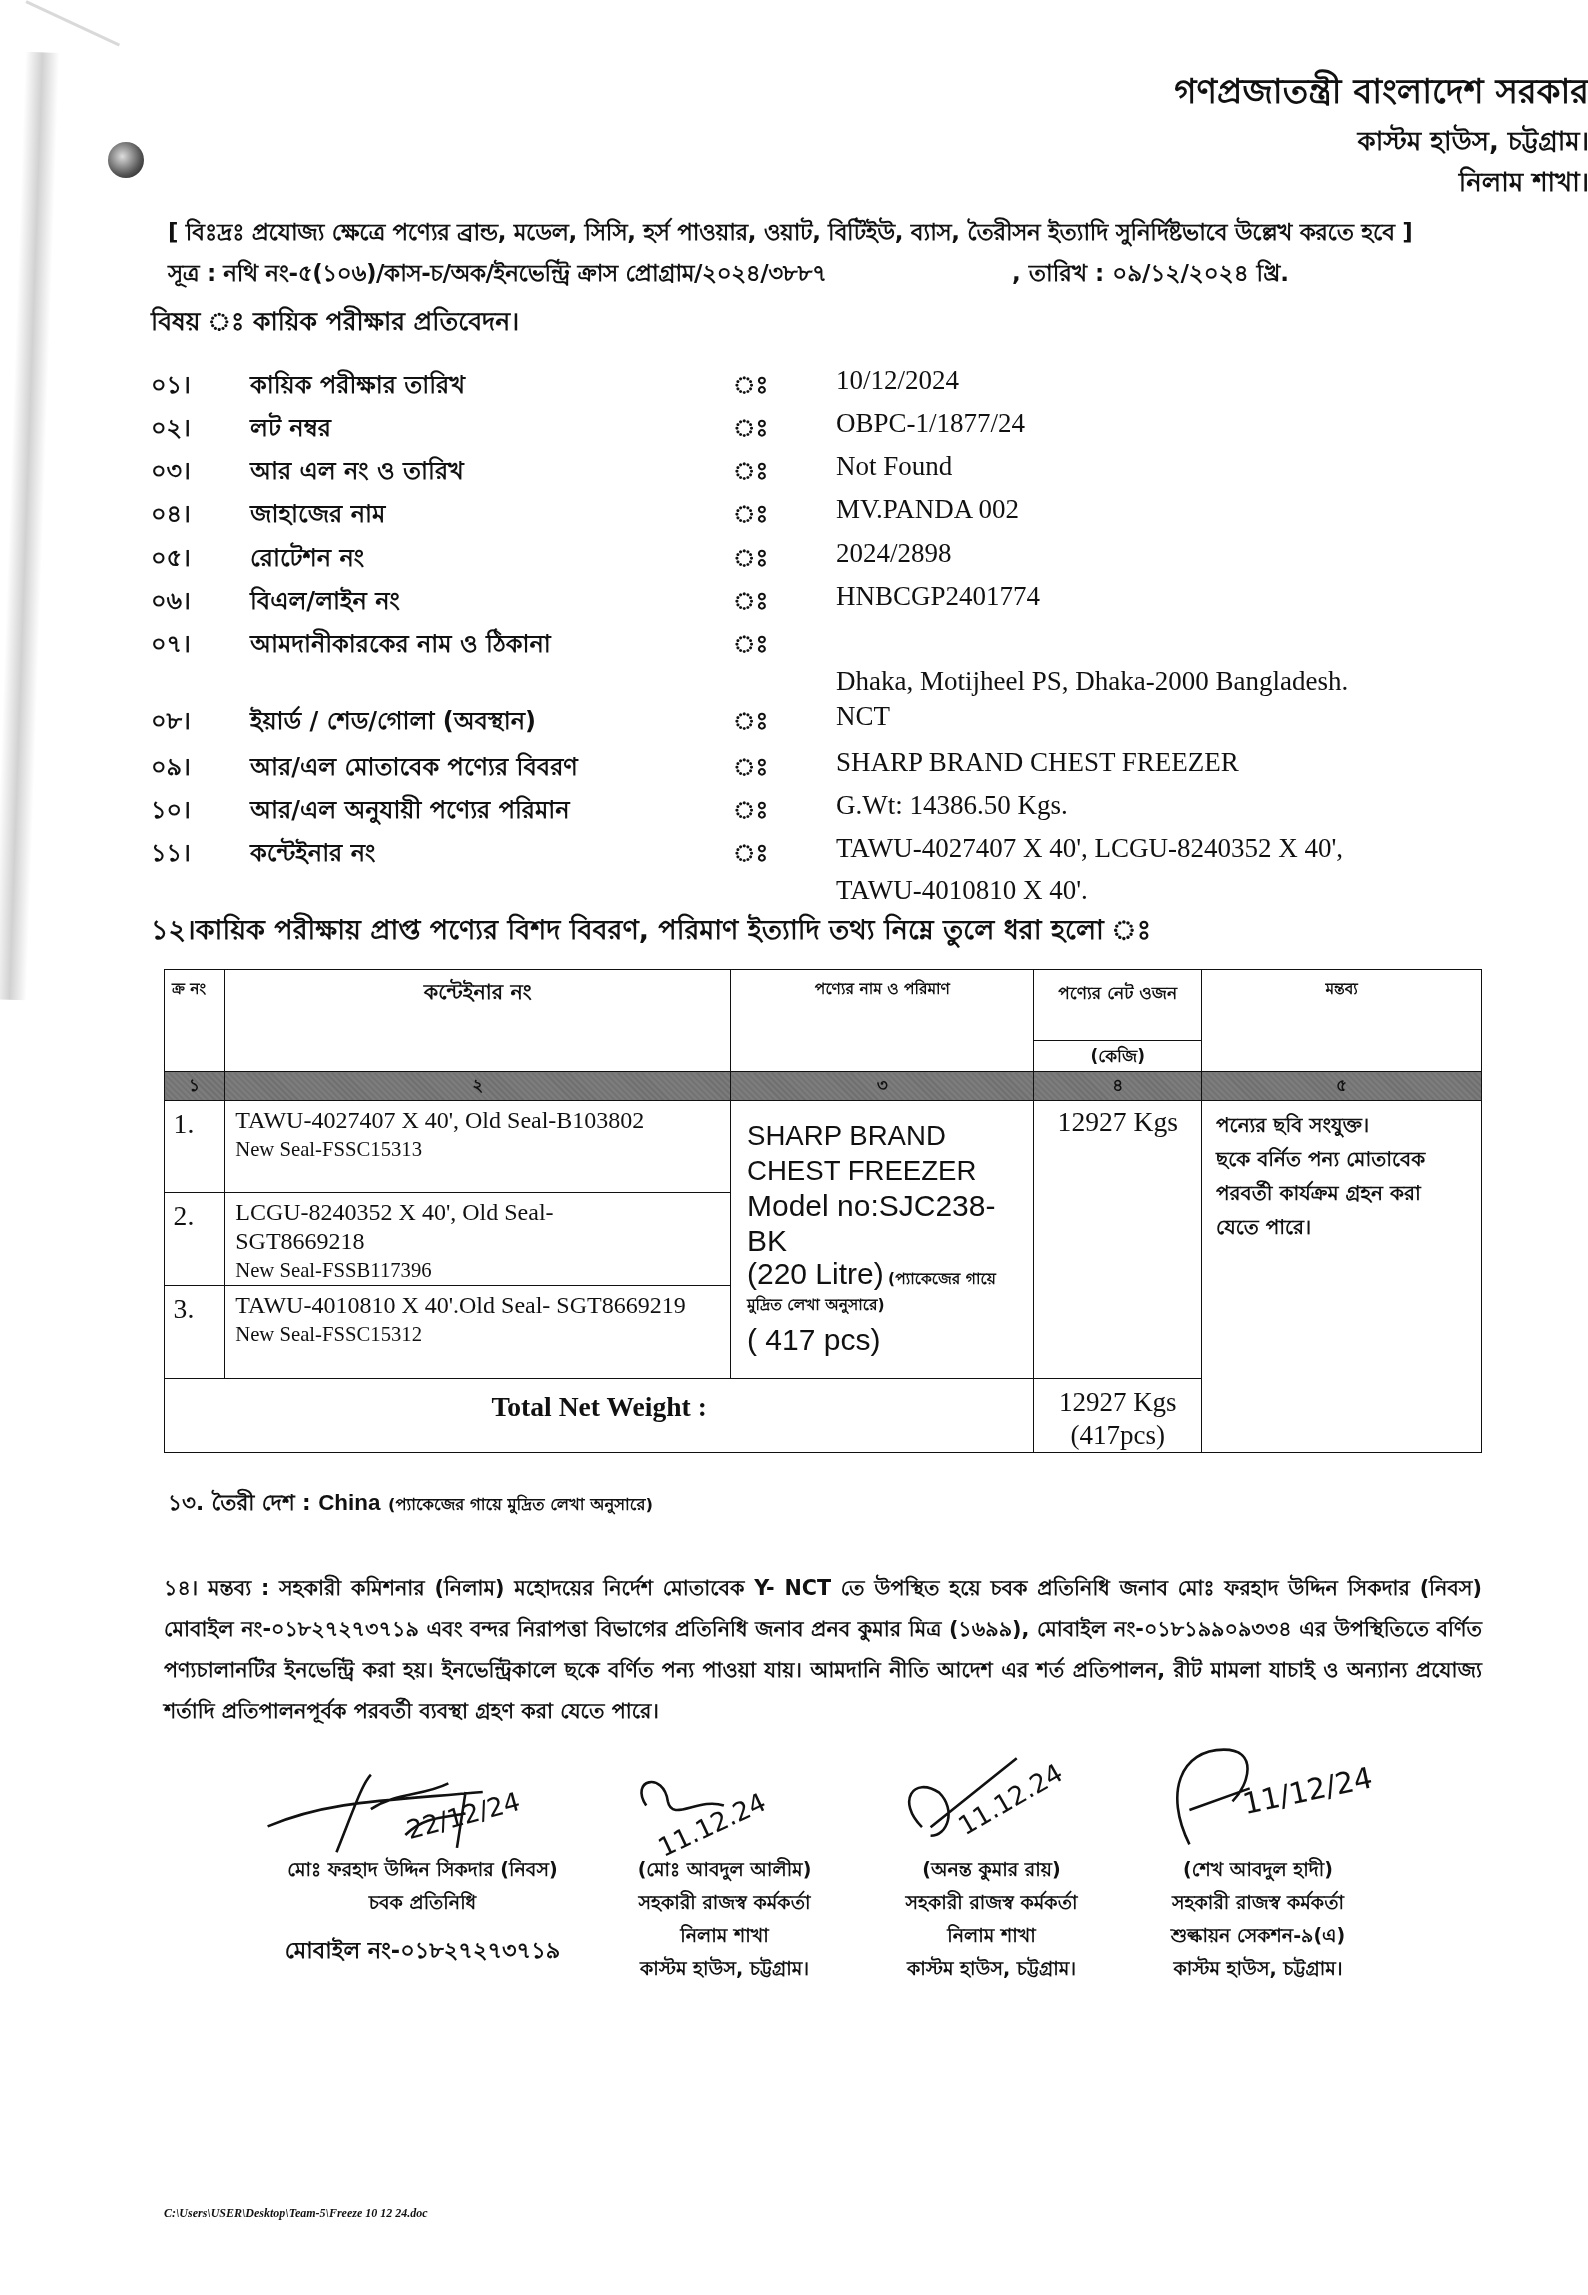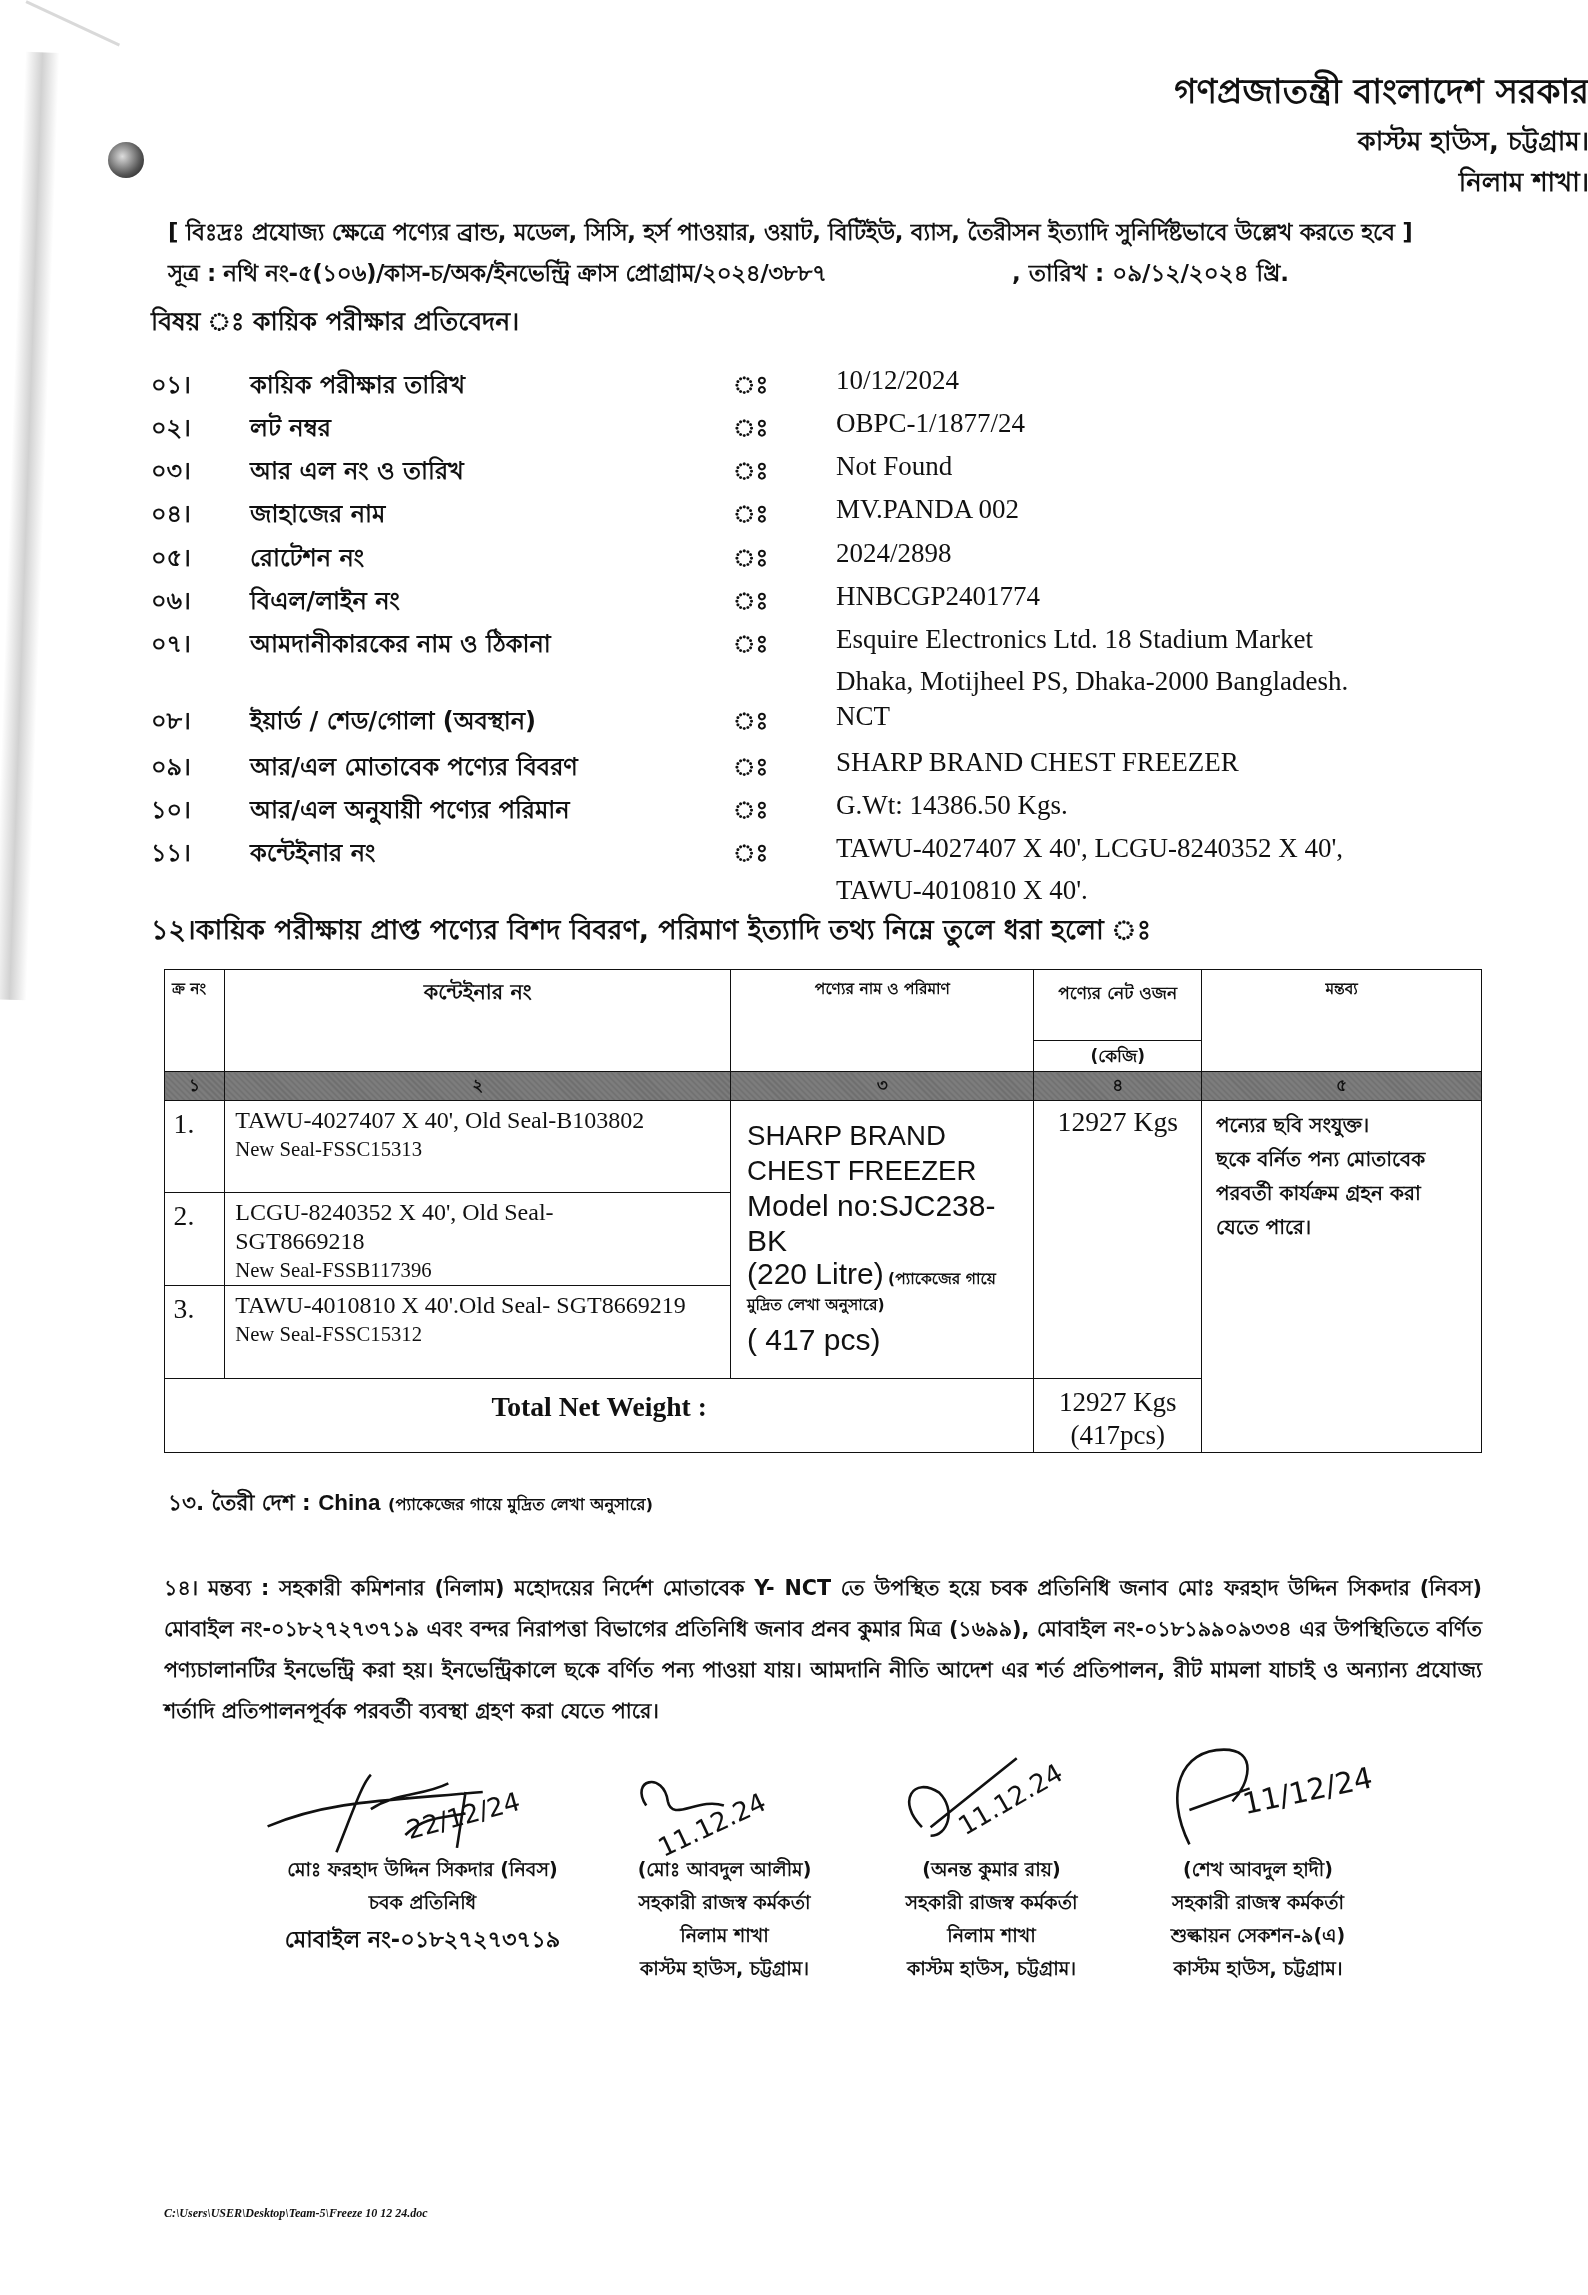--- a/index.html
+++ b/index.html
@@ -110,21 +110,20 @@
 <div class="abs row" style="top:582px">
   <span class="num">০৬।</span>
   <span class="lbl">বিএল/লাইন নং</span>
   <span class="sep">ঃ</span>
   <span class="val">HNBCGP2401774</span>
 </div>
 <div class="abs row" style="top:625px; height:83px">
   <span class="num">০৭।</span>
   <span class="lbl">আমদানীকারকের নাম ও ঠিকানা</span>
   <span class="sep">ঃ</span>
-  <span class="val">Esquire Electronics Ltd. 18 Stadium Market</span>
   <span class="val" style="top:35px">Dhaka, Motijheel PS, Dhaka-2000 Bangladesh.</span>
 </div>
 <div class="abs row" style="top:702px">
   <span class="num">০৮।</span>
   <span class="lbl">ইয়ার্ড / শেড/গোলা (অবস্থান)</span>
   <span class="sep">ঃ</span>
   <span class="val">NCT</span>
 </div>
 <div class="abs row" style="top:748px">
   <span class="num">০৯।</span>
@@ -230,21 +229,21 @@
 
 <div class="abs para bn">১৪। মন্তব্য : সহকারী কমিশনার (নিলাম) মহোদয়ের নির্দেশ মোতাবেক Y- NCT তে উপস্থিত হয়ে চবক প্রতিনিধি জনাব মোঃ ফরহাদ উদ্দিন সিকদার (নিবস) মোবাইল নং-০১৮২৭২৭৩৭১৯ এবং বন্দর নিরাপত্তা বিভাগের প্রতিনিধি জনাব প্রনব কুমার মিত্র (১৬৯৯), মোবাইল নং-০১৮১৯৯০৯৩৩৪ এর উপস্থিতিতে বর্ণিত পণ্যচালানটির ইনভেন্ট্রি করা হয়। ইনভেন্ট্রিকালে ছকে বর্ণিত পন্য পাওয়া যায়। আমদানি নীতি আদেশ এর শর্ত প্রতিপালন, রীট মামলা যাচাই ও অন্যান্য প্রযোজ্য শর্তাদি প্রতিপালনপূর্বক পরবর্তী ব্যবস্থা গ্রহণ করা যেতে পারে।</div>
 
 <svg class="abs" style="left:259px; top:1766px" width="284" height="95" viewBox="0 0 330 110">
   <path d="M10 70 C80 40,150 40,260 30 M90 100 C110 50,120 20,130 10 M130 50 C160 30,190 35,220 20 M170 80 C190 60,210 60,240 55 M240 30 L230 95" stroke="#111" stroke-width="3" fill="none"></path>
   <text x="175" y="85" font-size="30" font-family="DejaVu Sans, sans-serif" fill="#111" transform="rotate(-15 175 85)">22/12/24</text>
 </svg>
 <div class="abs sig bn" style="left:250px; top:1853px; width:345px;">
   <div>মোঃ ফরহাদ উদ্দিন সিকদার (নিবস)</div>
   <div>চবক প্রতিনিধি</div>
-  <div style="font-size:22.4px; margin-top:4px;">মোবাইল নং-০১৮২৭২৭৩৭১৯</div>
+  <div style="font-size:22.4px; margin-top:15px;">মোবাইল নং-০১৮২৭২৭৩৭১৯</div>
 </div>
 
 <svg class="abs" style="left:629px; top:1771px" width="207" height="95" viewBox="0 0 240 110">
   <path d="M20 40 C0 10,40 0,45 35 C50 60,80 30,110 40" stroke="#111" stroke-width="3" fill="none"></path>
   <text x="40" y="100" font-size="30" font-family="DejaVu Sans, sans-serif" fill="#111" transform="rotate(-25 40 100)">11.12.24</text>
 </svg>
 <div class="abs sig bn" style="left:595px; top:1853px; width:259px;">
   <div>(মোঃ আবদুল আলীম)</div>
   <div>সহকারী রাজস্ব কর্মকর্তা</div>
   <div>নিলাম শাখা</div>

